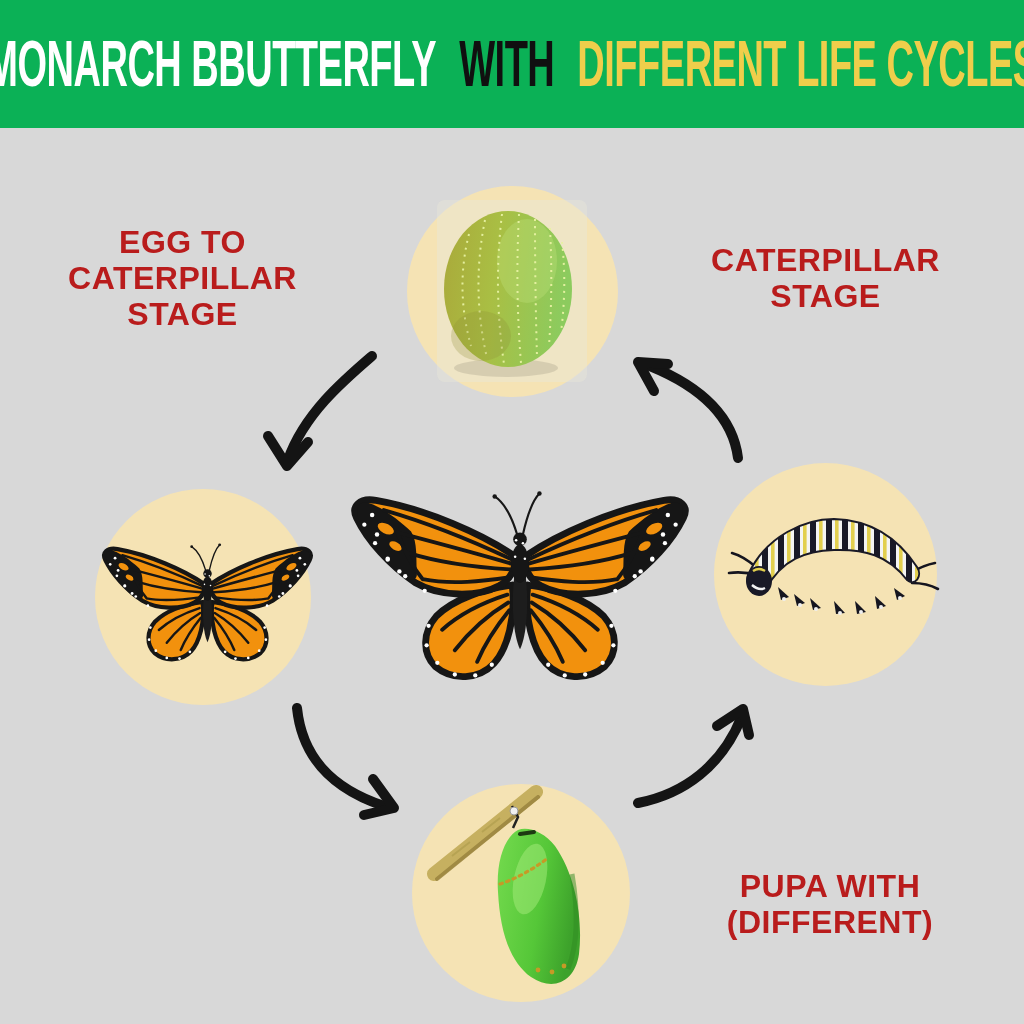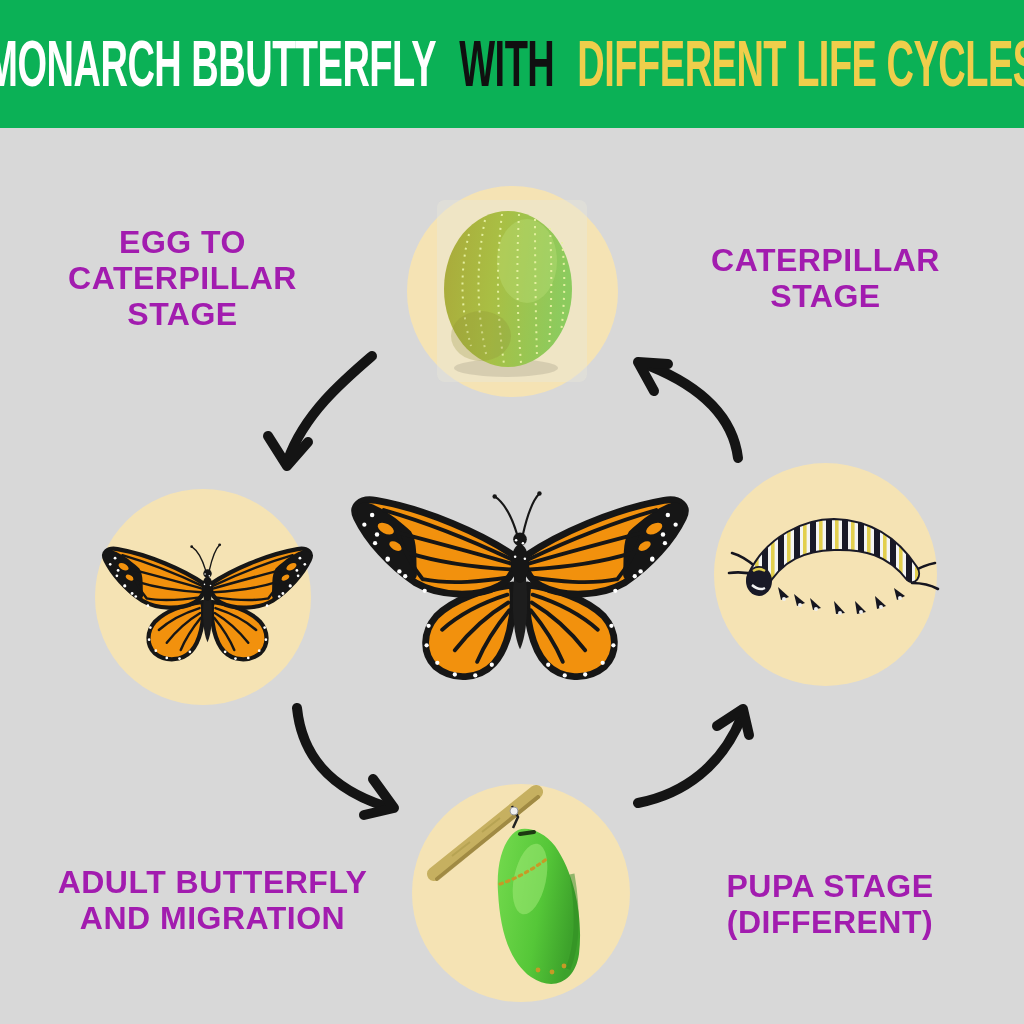--- a/index.html
+++ b/index.html
@@ -21,21 +21,21 @@
   .t-yellow{color:#efce4b}
   
   .stage-circle{position:absolute;border-radius:50%;background:#f5e3b4;}
   #circle-egg{left:407px;top:186px;width:211px;height:211px}
   #circle-adult{left:95px;top:489px;width:216px;height:216px}
   #circle-cat{left:714px;top:463px;width:223px;height:223px}
   #circle-pupa{left:412px;top:784px;width:218px;height:218px}
   .stage-circle svg{position:absolute;left:0;top:0;width:100%;height:100%;overflow:visible}
   
   .stage-label{
-    position:absolute;text-align:center;color:#a21caf;font-weight:800;
+    position:absolute;text-align:center;color:#b91c1c;font-weight:800;
     font-size:32px;line-height:1.13;letter-spacing:0.5px;
   }
   #label-egg{left:30px;top:224px;width:305px}
   #label-cat{left:688px;top:242px;width:275px}
   #label-adult{left:30px;top:864px;width:365px}
   #label-pupa{left:690px;top:868px;width:280px}
   
   .arrows-layer,.butterfly-layer{position:absolute;pointer-events:none;}
   .arrows-layer{left:0;top:0;width:1024px;height:1024px}
   #butterfly-center{left:340px;top:478px;width:360px;height:214px}
@@ -110,26 +110,22 @@
 
   <div class="stage-label" id="label-egg">
     <div>EGG TO</div>
     <div>CATERPILLAR</div>
     <div>STAGE</div>
   </div>
   <div class="stage-label" id="label-cat">
     <div>CATERPILLAR</div>
     <div>STAGE</div>
   </div>
-  <div class="stage-label" id="label-adult">
-    <div>ADULT BUTTERFLY</div>
-    <div>AND MIGRATION</div>
-  </div>
   <div class="stage-label" id="label-pupa">
-    <div>PUPA STAGE</div>
+    <div>PUPA WITH</div>
     <div>(DIFFERENT)</div>
   </div>
 
   <div class="stage-circle" id="circle-egg">
     <svg viewBox="0 0 211 211">
       <defs>
         <linearGradient id="eggGrad" x1="0" y1="0" x2="1" y2="0.15">
           <stop offset="0" stop-color="#aaa93a"></stop>
           <stop offset="0.45" stop-color="#a9bf44"></stop>
           <stop offset="1" stop-color="#8ccb5e"></stop>

